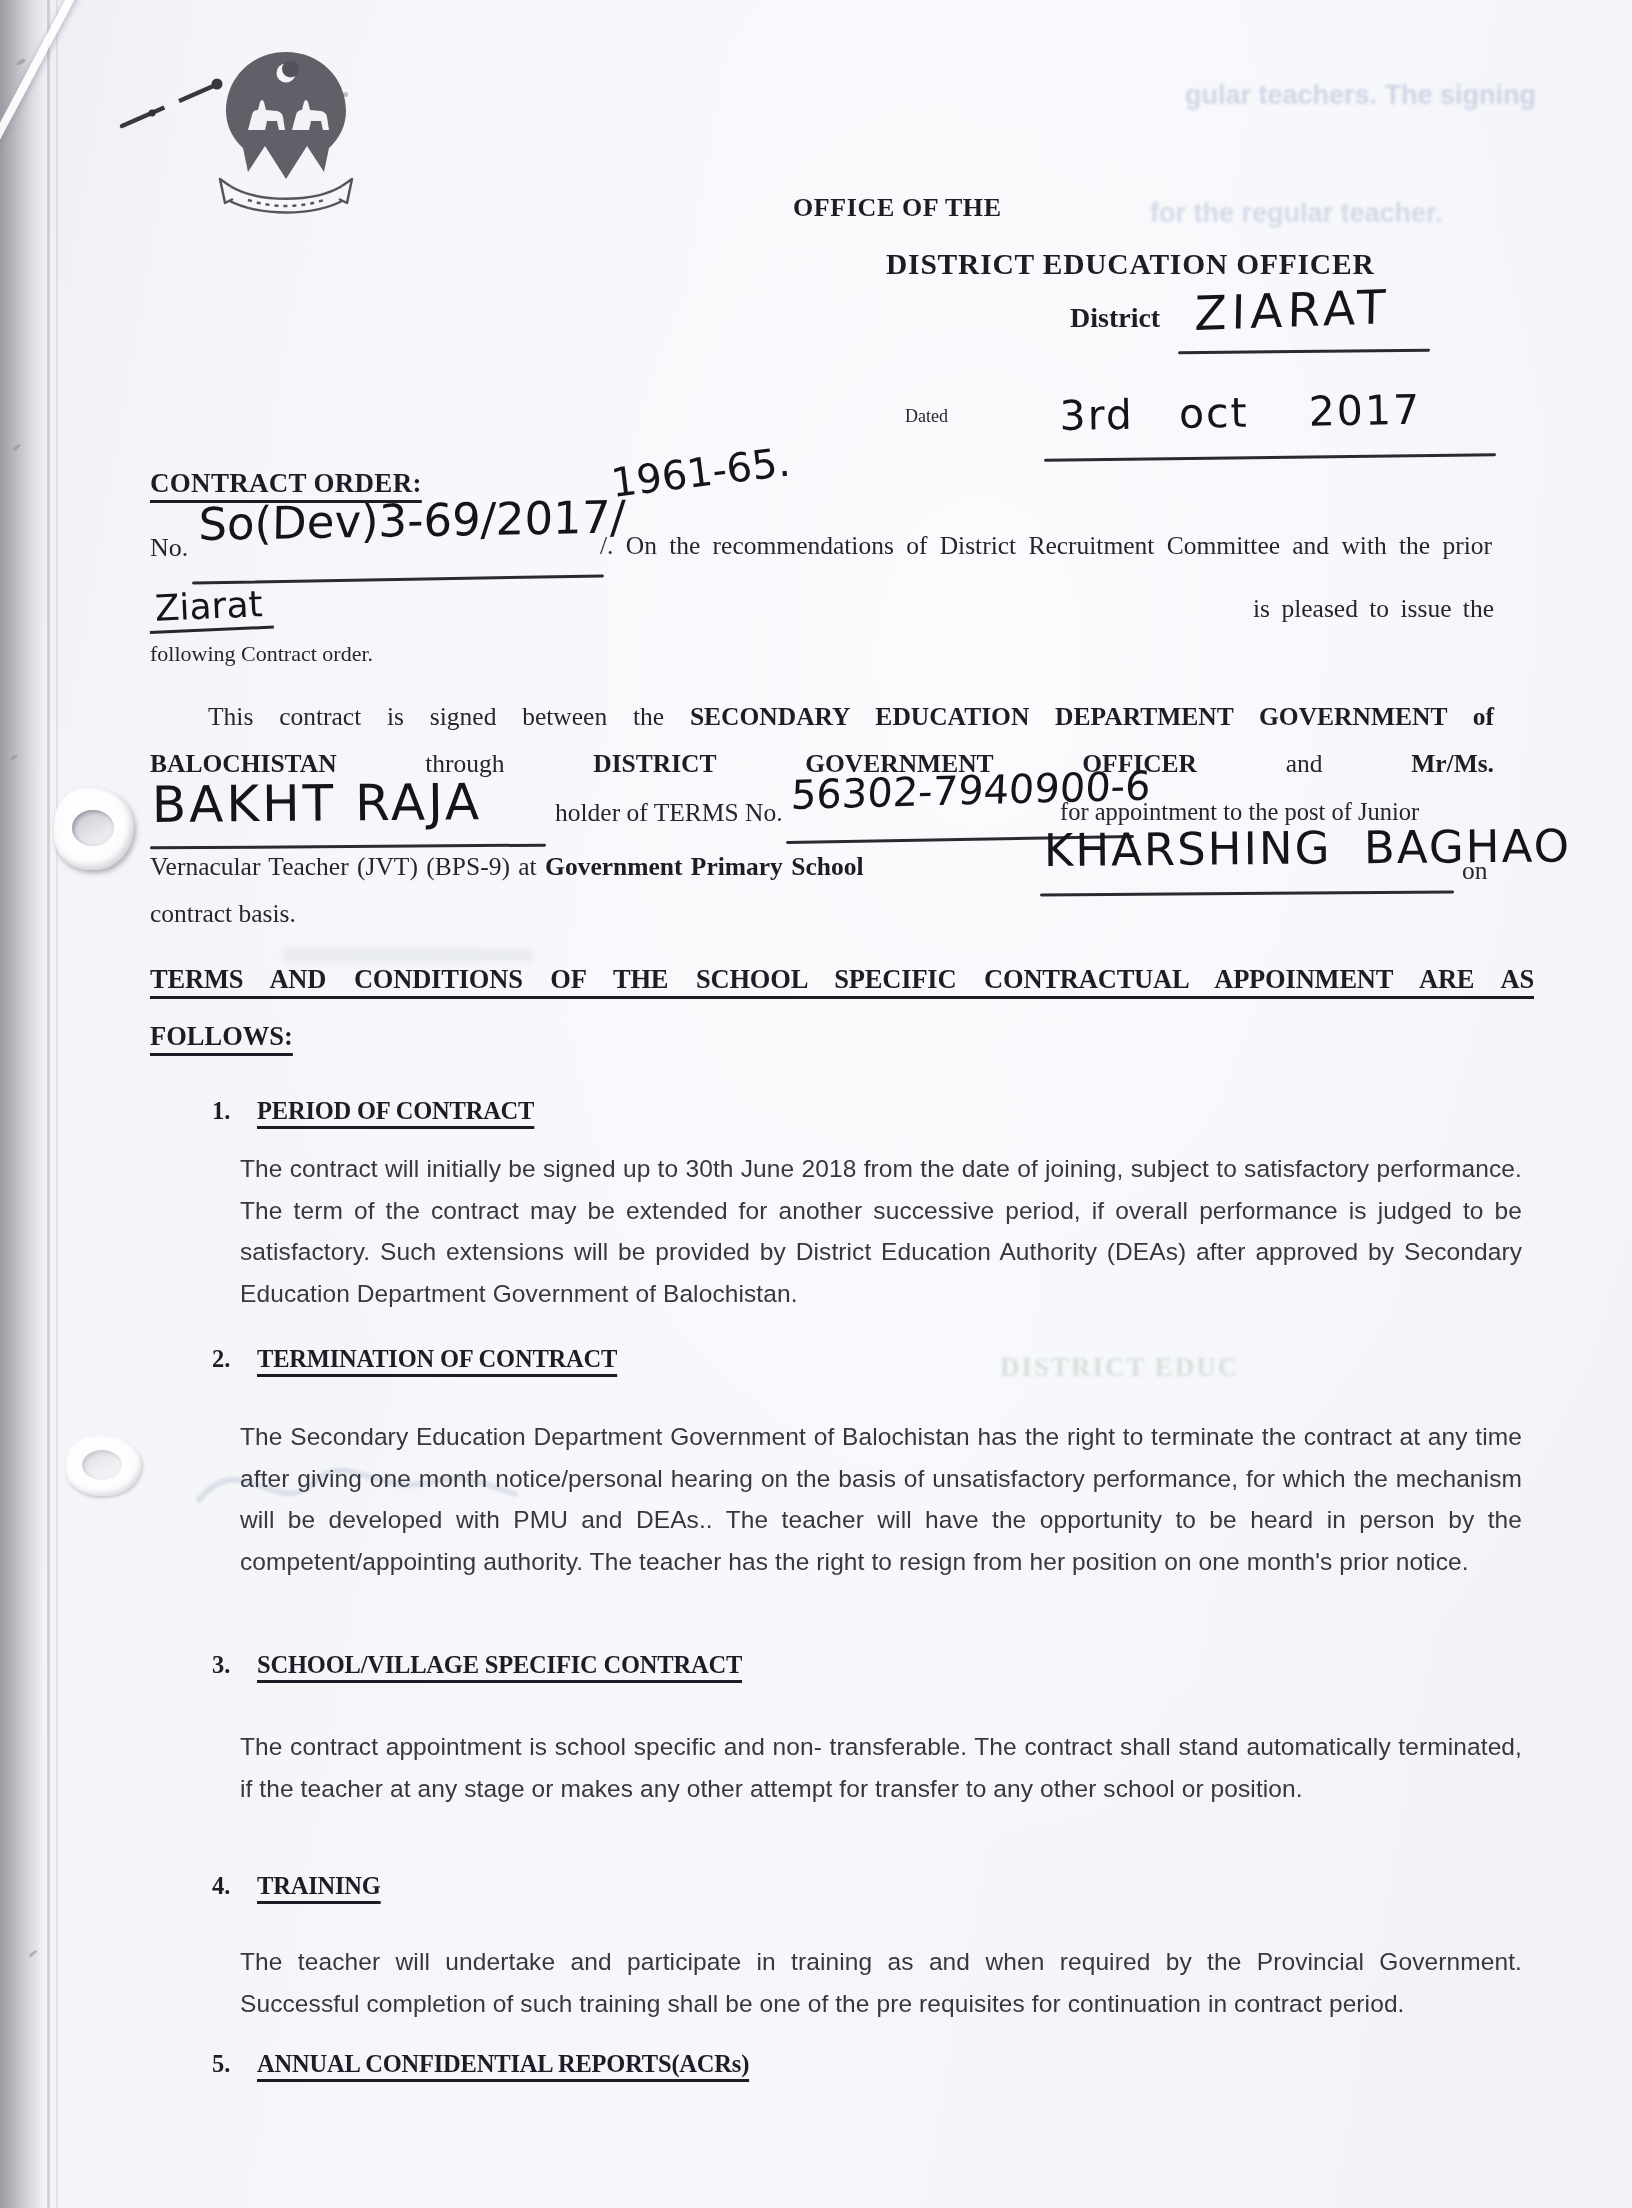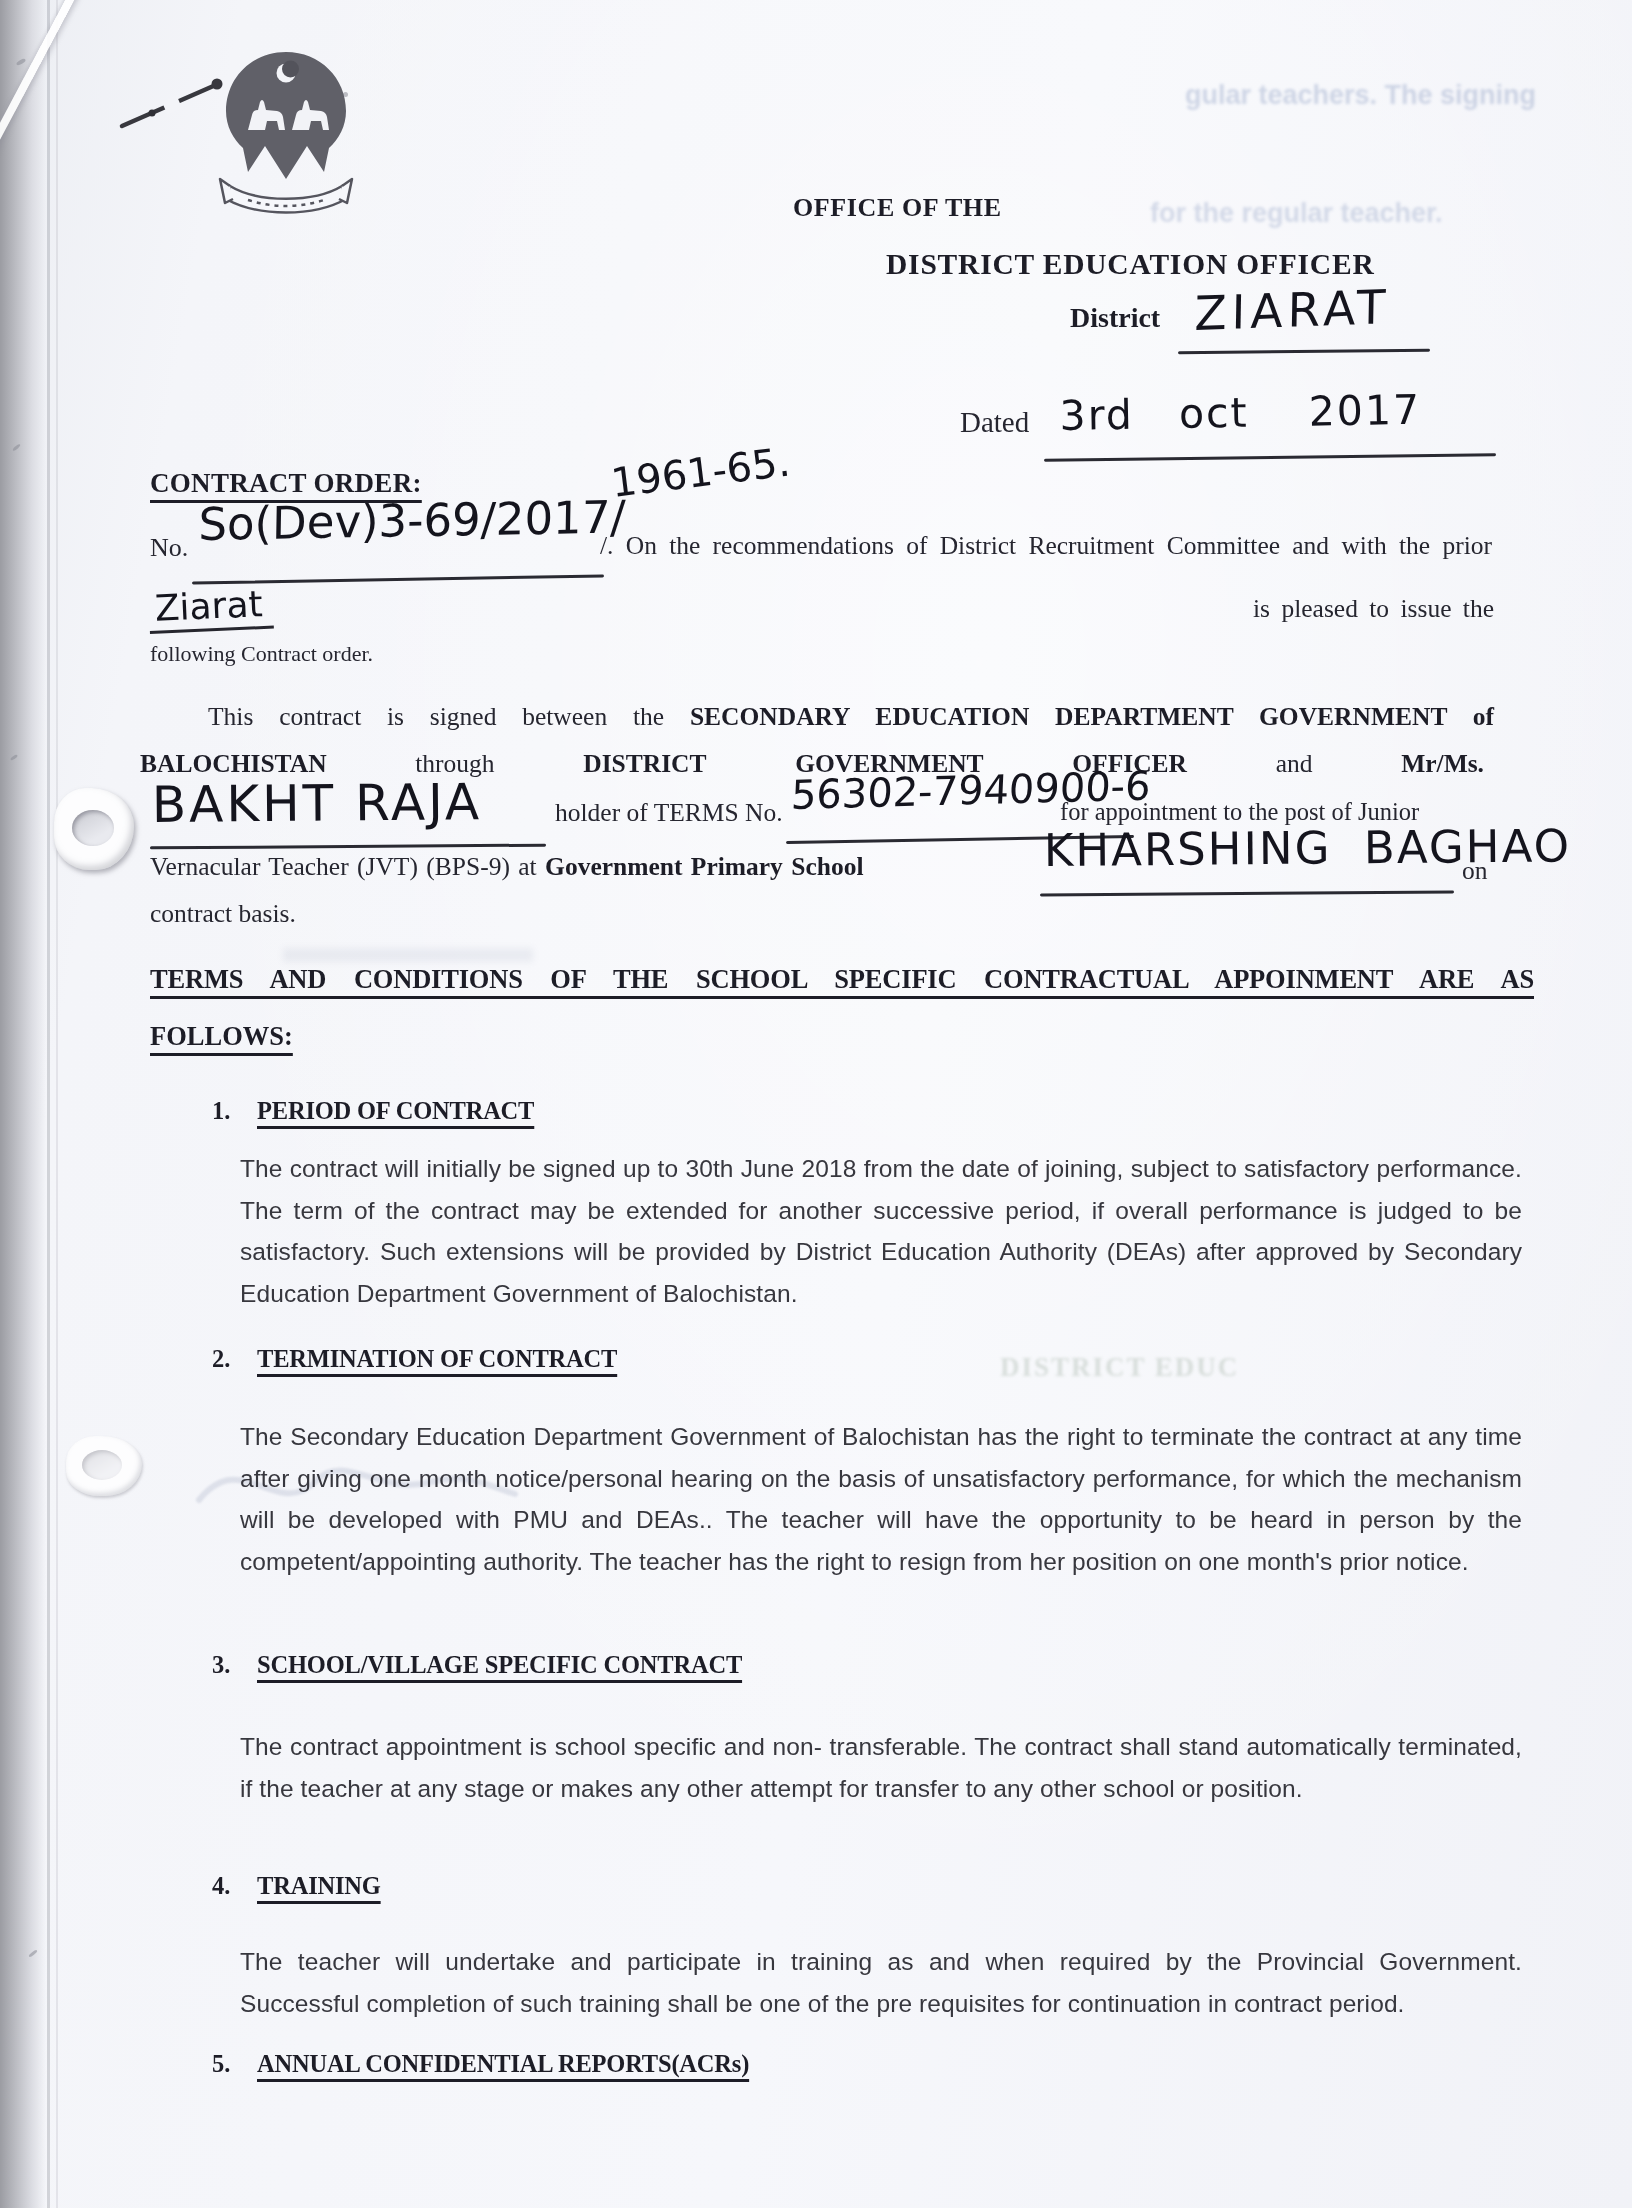--- a/index.html
+++ b/index.html
@@ -108,21 +108,21 @@
     <path d="M48 154 q 38 12 76 0" stroke="#55555e" stroke-width="2.5" fill="none" stroke-dasharray="4 5"></path>
   </svg>
 
   <div class="abs serif b" style="left:793px;top:193px;font-size:26px;letter-spacing:.6px;">OFFICE OF THE</div>
   <div class="abs serif b" style="left:886px;top:248px;font-size:29.5px;letter-spacing:.8px;">DISTRICT EDUCATION OFFICER</div>
 
   <div class="abs serif b" style="left:1070px;top:302px;font-size:28px;">District</div>
   <div class="inkline" style="left:1178px;top:350px;width:252px;transform:rotate(-.6deg);"></div>
   <div class="abs hw" style="left:1194px;top:286px;font-size:47px;letter-spacing:5px;transform:rotate(-2deg) skewX(-3deg);">ZIARAT</div>
 
-  <div class="abs serif" style="left:960px;top:406px;font-size:29px;text-align:center;">Dated</div>
+  <div class="abs serif" style="left:905px;top:406px;font-size:18px;text-align:center;">Dated</div>
   <div class="inkline" style="left:1044px;top:456px;width:452px;transform:rotate(-.7deg);height:2.5px;"></div>
   <div class="abs hw" style="left:1060px;top:392px;font-size:41px;letter-spacing:2px;transform:rotate(-1deg);">3rd   oct    2017</div>
 
   <div class="abs serif b u" style="left:150px;top:468px;font-size:27px;letter-spacing:.3px;">CONTRACT ORDER:</div>
 
   <div class="abs serif" style="left:150px;top:533px;font-size:26px;">No.</div>
   <div class="inkline" style="left:192px;top:578px;width:412px;transform:rotate(-1deg);"></div>
   <div class="abs hw" style="left:198px;top:498px;font-size:45px;transform:rotate(-1deg) skewX(-2deg);">So(Dev)3-69/2017/</div>
   <div class="abs hw" style="left:614px;top:460px;font-size:40px;transform:rotate(-7deg);">1961-65.</div>
   <div class="abs serif jline" style="left:600px;top:531px;width:892px;font-size:25.5px;">/. On the recommendations of District Recruitment Committee and with the prior</div>
@@ -132,21 +132,21 @@
     <span class="serif" style="font-size:25.5px;word-spacing:5px;">is pleased to issue the</span>
   </div>
   <div class="abs serif" style="left:150px;top:641px;font-size:22px;">following Contract order.</div>
 
   <div class="abs serif jline" style="left:150px;top:702px;width:1344px;font-size:25.5px;text-indent:58px;">
     <span>This contract is signed between the</span>
     <span> </span>
     <span class="b">SECONDARY EDUCATION DEPARTMENT GOVERNMENT of</span>
   </div>
 
-  <div class="abs" style="left:140px;top:749px;width:1344px;display:flex;justify-content:space-between;align-items:baseline;font-size:25.5px;">
+  <div class="abs" style="left:150px;top:749px;width:1344px;display:flex;justify-content:space-between;align-items:baseline;font-size:25.5px;">
     <span class="serif b">BALOCHISTAN</span>
     <span class="serif">through</span>
     <span class="serif b">DISTRICT</span>
     <span class="serif b">GOVERNMENT</span>
     <span class="serif b">OFFICER</span>
     <span class="serif">and</span>
     <span class="serif b">Mr/Ms.</span>
   </div>
 
   <div class="abs hw" style="left:152px;top:776px;font-size:50px;letter-spacing:3px;transform:rotate(-.5deg);">BAKHT RAJA</div>

